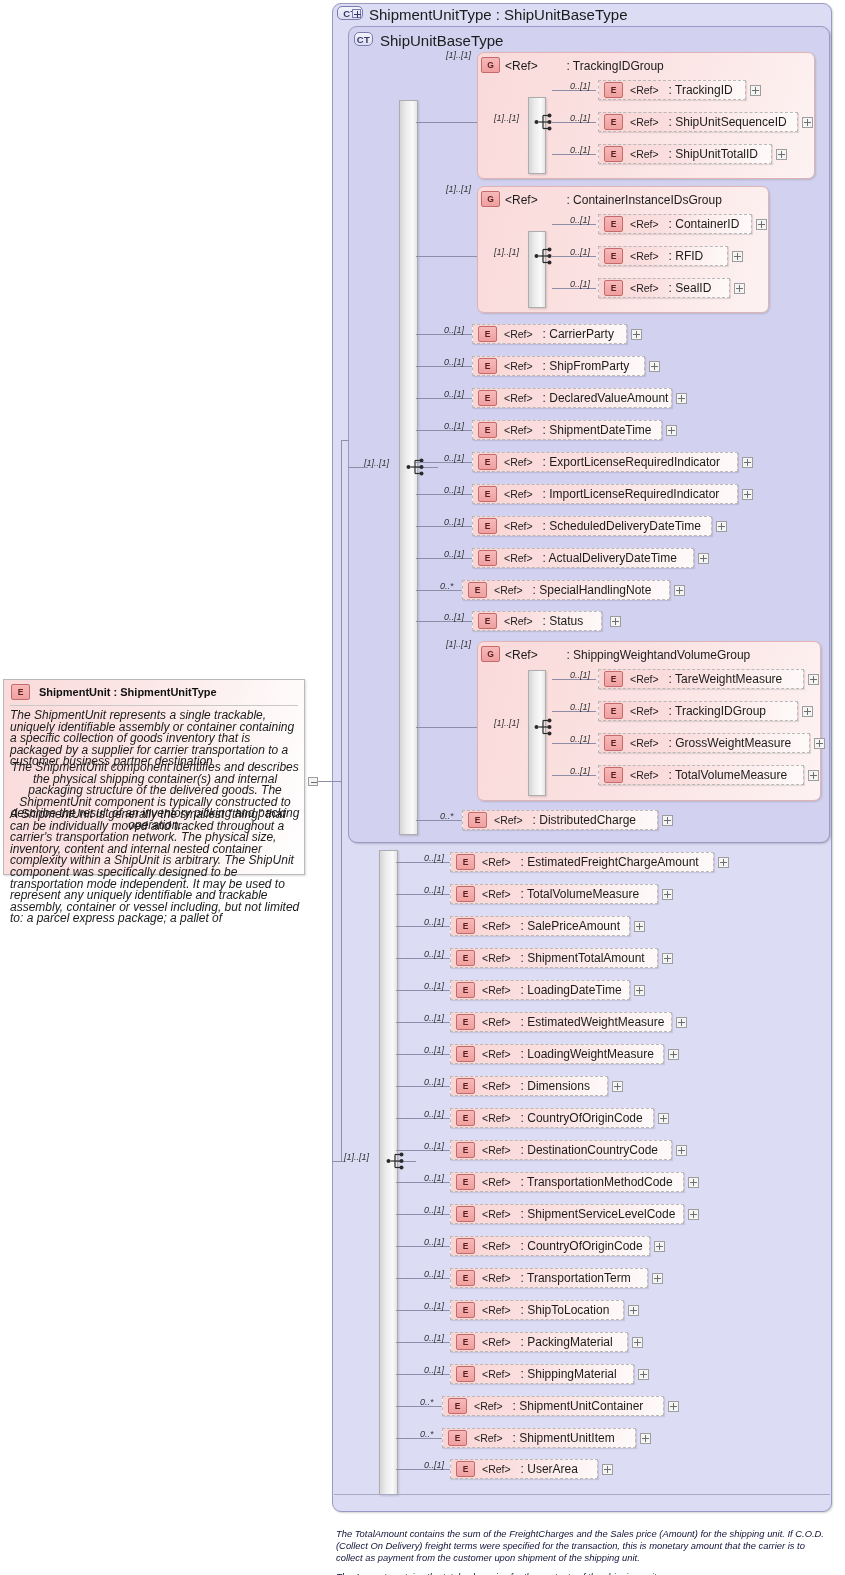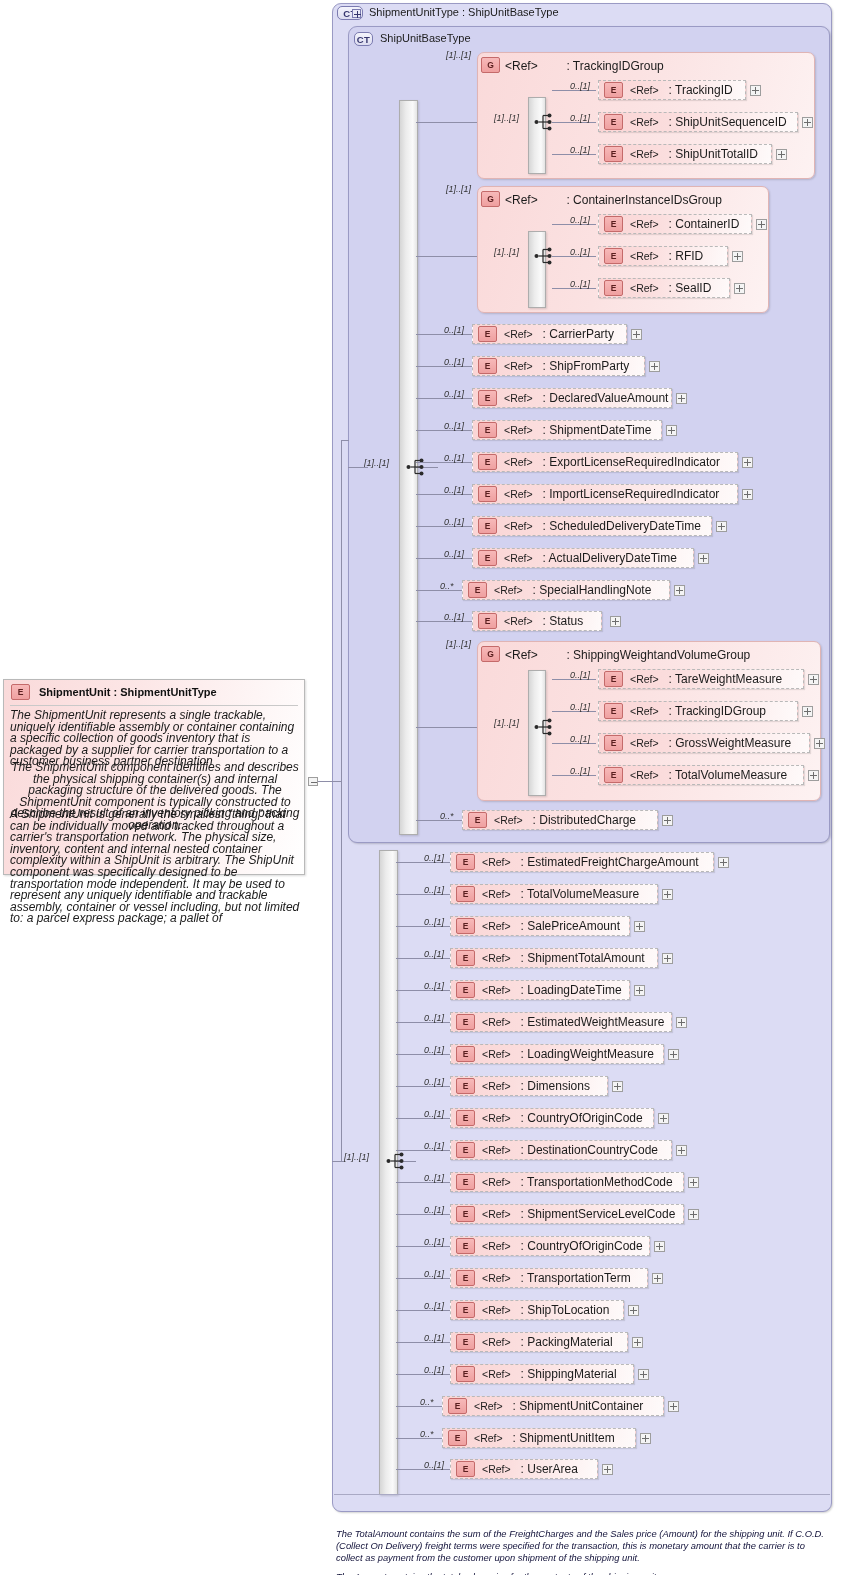--- a/index.html
+++ b/index.html
@@ -12,21 +12,21 @@
   
   .ct-outer{background:#dcdcf4;border:1px solid #9a9ac4;border-radius:9px;
             box-shadow:1px 1px 2px rgba(0,0,0,.18);}
   .ct-inner{background:#d2d2f0;border:1px solid #9a9ac4;border-radius:9px;
             box-shadow:1px 1px 2px rgba(0,0,0,.18);}
 
   .ct-badge{position:absolute;display:flex;align-items:center;justify-content:center;
             background:linear-gradient(#f4f4fc,#dcdcf0);
             border:1px solid #7b7bb0;border-radius:5px;color:#35356d;
             font-size:9.5px;font-weight:bold;letter-spacing:.3px;}
-  .ct-title{position:absolute;font-size:11px;color:#1b1b1b;white-space:nowrap;}
+  .ct-title{position:absolute;font-size:15px;color:#1b1b1b;white-space:nowrap;}
 
   
   .grp{background:linear-gradient(105deg,#fadada 0%,#fbe2e2 45%,#fdf2f2 100%);
        border:1px solid #e0b4b4;border-radius:7px;
        box-shadow:1px 1px 2px rgba(0,0,0,.15);}
   .grp-head{position:absolute;white-space:nowrap;font-size:12px;color:#1b1b1b;}
 
   
   .el{background:linear-gradient(100deg,#fad5d5 0%,#fbdede 40%,#fefafa 100%);
       border:1px dashed #b9b9b9;

